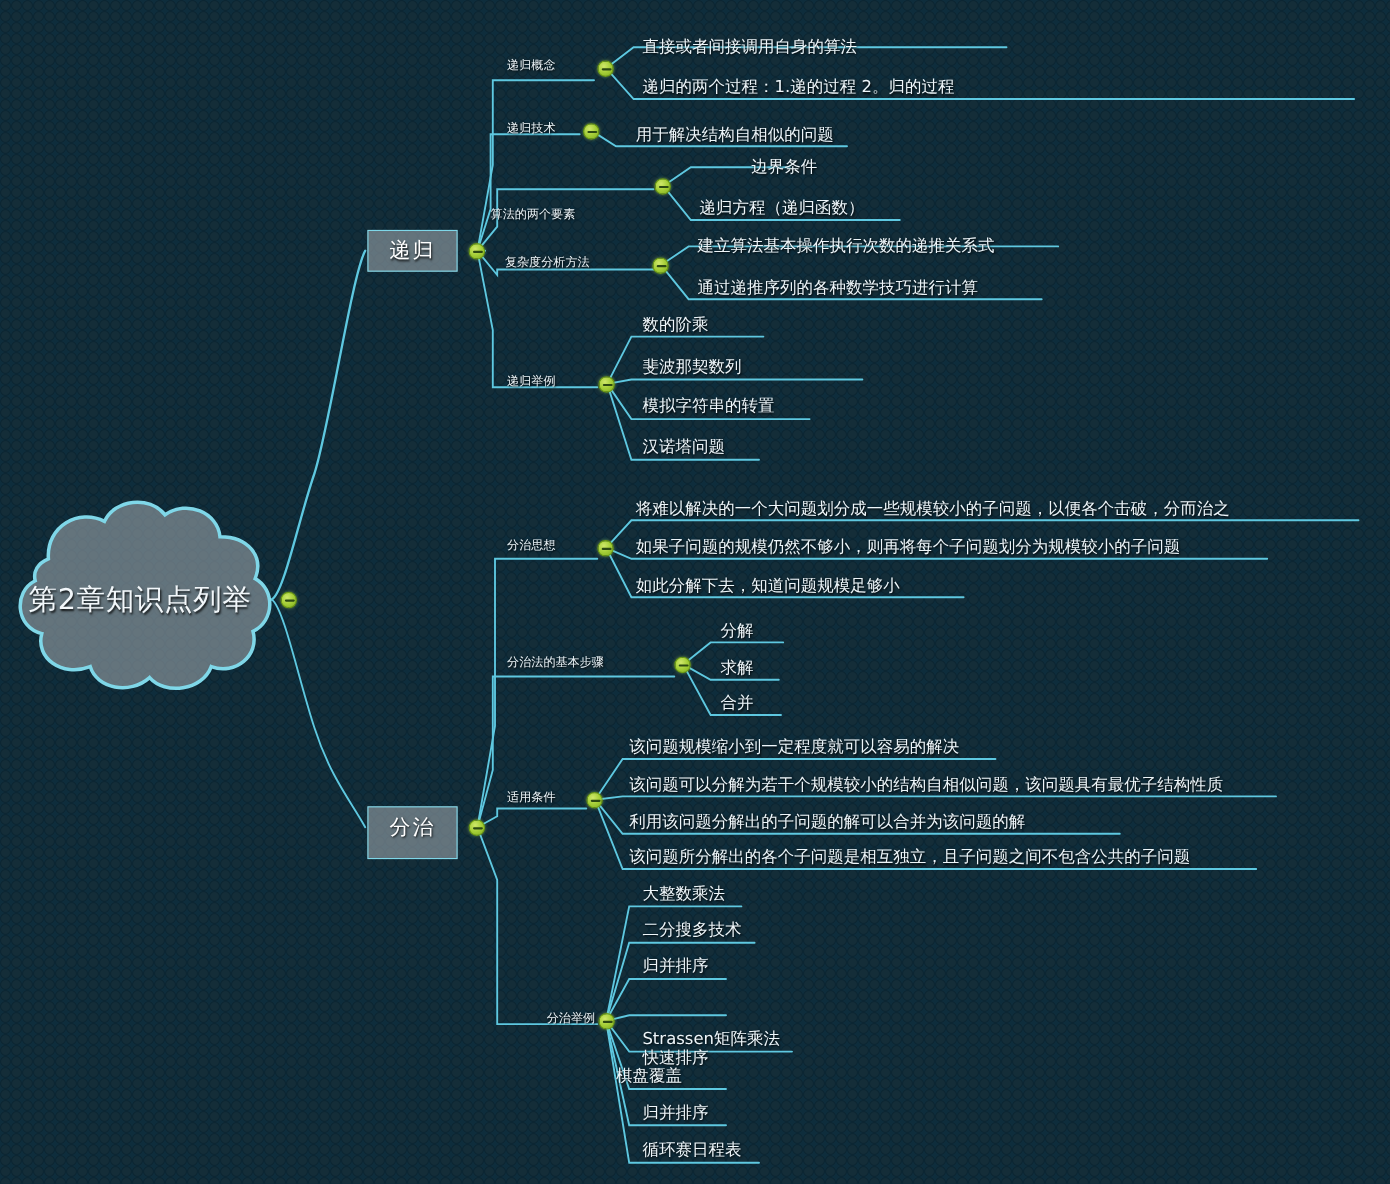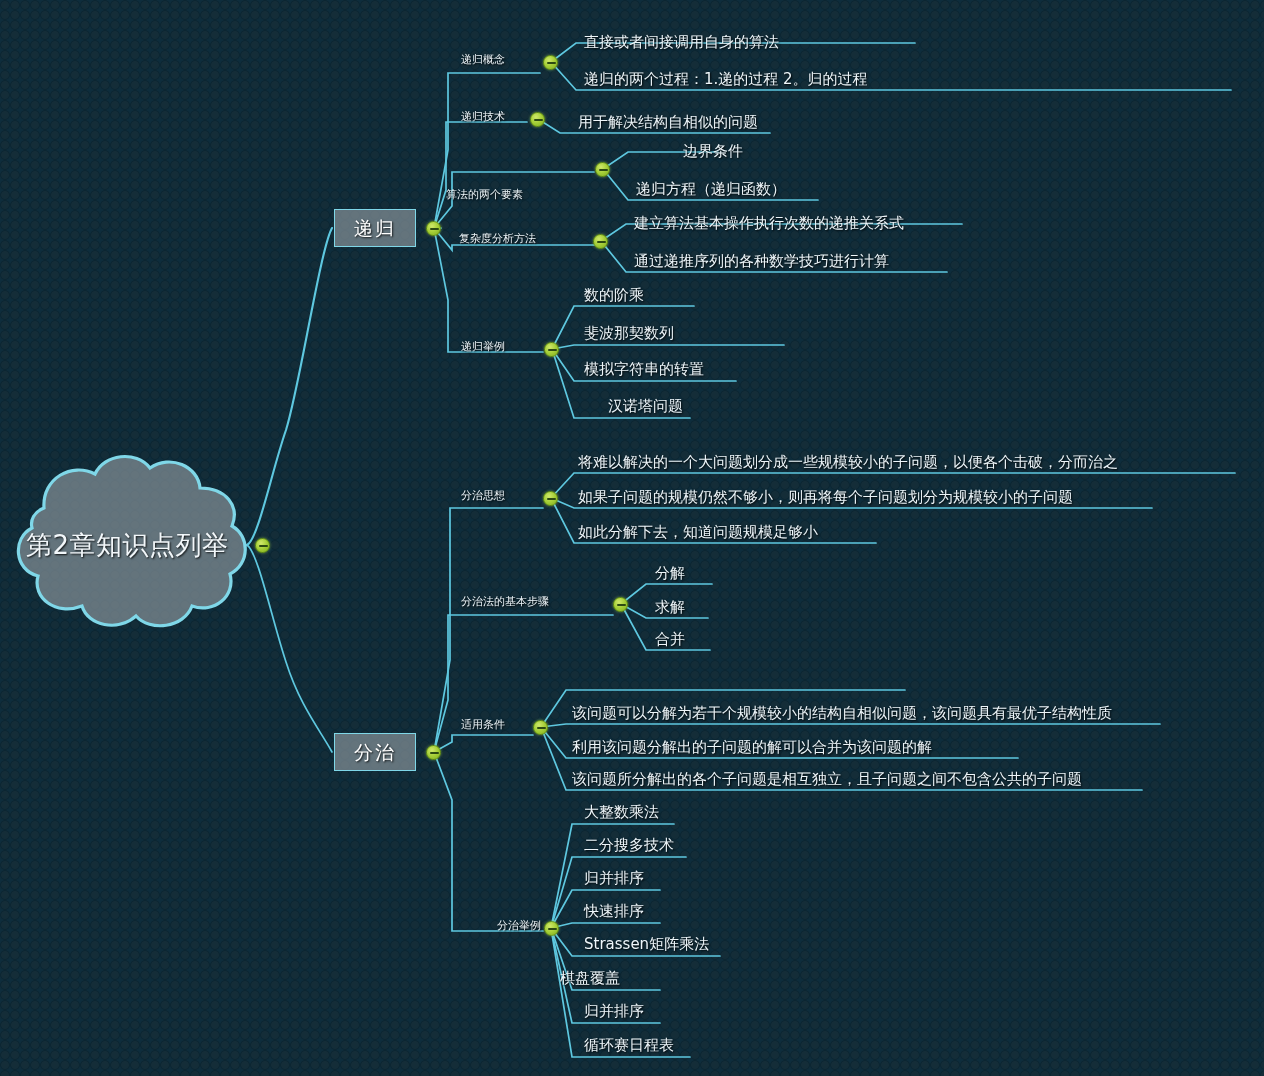--- a/index.html
+++ b/index.html
@@ -136,21 +136,21 @@
                C184,180 150,184 136,168 C118,184 88,178 82,158 C56,168 32,150 38,128
                C14,122 12,90 32,80 C30,72 34,64 44,60 Z" fill="#96a0a6" fill-opacity="0.62" stroke="#7fd7e8" stroke-width="3.2"></path>
     </svg>
     <div class="cloud-label">第2章知识点列举</div>
   </div>
   <div class="tog" style="left:255px;top:538px;"></div>
 
   <div class="l1box" style="left:334px;top:209px;width:82px;height:38px;line-height:36px;">递归</div>
   <div class="tog" style="left:426px;top:221px;"></div>
 
-  <div class="l1box" style="left:334px;top:733px;width:82px;height:38px;line-height:36px;">分治</div>
+  <div class="l1box" style="left:334px;top:733px;width:82px;height:48px;line-height:36px;">分治</div>
   <div class="tog" style="left:426px;top:745px;"></div>
 
   <div class="lbl l2lbl" style="left:461px;top:52px;">递归概念</div>
   <div class="tog" style="left:543px;top:55px;"></div>
 
   <div class="lbl l2lbl" style="left:461px;top:109px;">递归技术</div>
   <div class="tog" style="left:530px;top:112px;"></div>
 
   <div class="lbl l2lbl" style="left:446px;top:159px;margin-top:28px;">算法的两个要素</div>
   <div class="tog" style="left:595px;top:162px;"></div>
@@ -168,21 +168,21 @@
 
   <div class="lbl l3lbl" style="left:636px;top:142px;margin-left:47px;">边界条件</div>
   <div class="lbl l3lbl" style="left:636px;top:180px;">递归方程（递归函数）</div>
 
   <div class="lbl l3lbl" style="left:634px;top:214px;">建立算法基本操作执行次数的递推关系式</div>
   <div class="lbl l3lbl" style="left:634px;top:252px;">通过递推序列的各种数学技巧进行计算</div>
 
   <div class="lbl l3lbl" style="left:584px;top:286px;">数的阶乘</div>
   <div class="lbl l3lbl" style="left:584px;top:324px;">斐波那契数列</div>
   <div class="lbl l3lbl" style="left:584px;top:360px;">模拟字符串的转置</div>
-  <div class="lbl l3lbl" style="left:584px;top:397px;margin-left:24px;">汉诺塔问题</div>
+  <div class="lbl l3lbl" style="left:584px;top:397px;">汉诺塔问题</div>
 
   <div class="lbl l2lbl" style="left:461px;top:488px;">分治思想</div>
   <div class="tog" style="left:543px;top:491px;"></div>
 
   <div class="lbl l2lbl" style="left:461px;top:594px;">分治法的基本步骤</div>
   <div class="tog" style="left:613px;top:597px;"></div>
 
   <div class="lbl l2lbl" style="left:461px;top:717px;">适用条件</div>
   <div class="tog" style="left:533px;top:720px;"></div>
 
@@ -190,26 +190,27 @@
   <div class="tog" style="left:544px;top:921px;"></div>
 
   <div class="lbl l3lbl" style="left:578px;top:453px;">将难以解决的一个大问题划分成一些规模较小的子问题，以便各个击破，分而治之</div>
   <div class="lbl l3lbl" style="left:578px;top:488px;">如果子问题的规模仍然不够小，则再将每个子问题划分为规模较小的子问题</div>
   <div class="lbl l3lbl" style="left:578px;top:523px;">如此分解下去，知道问题规模足够小</div>
 
   <div class="lbl l3lbl" style="left:655px;top:564px;">分解</div>
   <div class="lbl l3lbl" style="left:655px;top:598px;">求解</div>
   <div class="lbl l3lbl" style="left:655px;top:630px;">合并</div>
 
+  <div class="lbl l3lbl" style="left:572px;top:670px;">该问题规模缩小到一定程度就可以容易的解决</div>
   <div class="lbl l3lbl" style="left:572px;top:704px;">该问题可以分解为若干个规模较小的结构自相似问题，该问题具有最优子结构性质</div>
   <div class="lbl l3lbl" style="left:572px;top:738px;">利用该问题分解出的子问题的解可以合并为该问题的解</div>
   <div class="lbl l3lbl" style="left:572px;top:770px;">该问题所分解出的各个子问题是相互独立，且子问题之间不包含公共的子问题</div>
 
   <div class="lbl l3lbl" style="left:584px;top:803px;">大整数乘法</div>
   <div class="lbl l3lbl" style="left:584px;top:836px;">二分搜多技术</div>
   <div class="lbl l3lbl" style="left:584px;top:869px;">归并排序</div>
-  <div class="lbl l3lbl" style="left:584px;top:902px;">快速排序</div>
+  <div class="lbl l3lbl" style="left:584px;top:952px;">快速排序</div>
   <div class="lbl l3lbl" style="left:584px;top:935px;">Strassen矩阵乘法</div>
   <div class="lbl l3lbl" style="left:560px;top:969px;">棋盘覆盖</div>
   <div class="lbl l3lbl" style="left:584px;top:1002px;">归并排序</div>
   <div class="lbl l3lbl" style="left:584px;top:1036px;">循环赛日程表</div>
 
 </div>
 
 </body></html>

